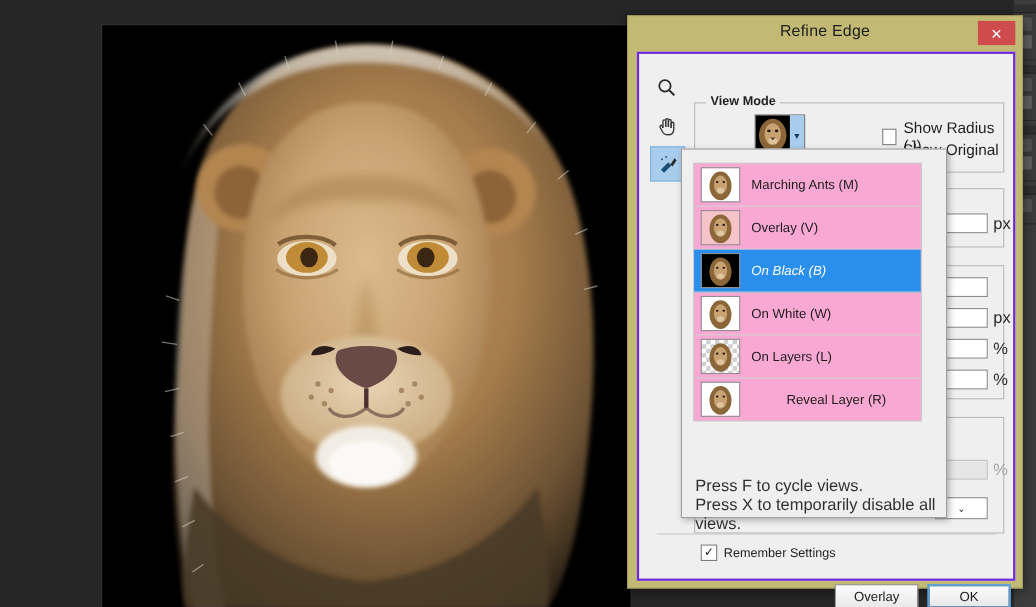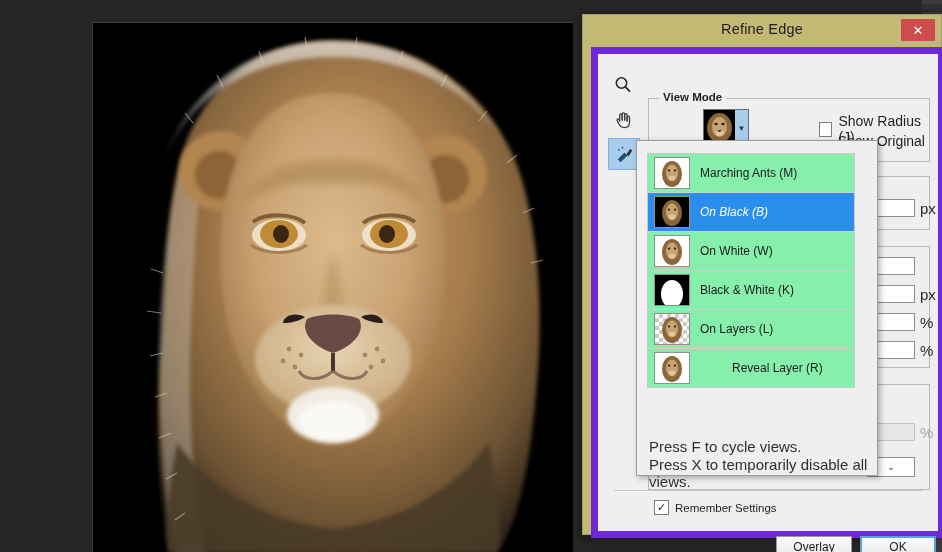--- a/index.html
+++ b/index.html
@@ -52,21 +52,21 @@
     margin: 4px auto;
     background: #5a5a5a;
     border-radius: 2px;
     opacity: .75;
   }
   #right-panel .panel-icon.alt { background: #6e6e6e; border-radius: 1px; }
 
   
   #refine-edge-dialog {
     position: absolute;
-    left: 582px; top: 14px;
+    left: 570px; top: 14px;
     width: 358px; height: 519px;
     background: #c2b974;
     border: 1px solid #a79f5f;
     box-shadow: 0 2px 10px rgba(0,0,0,.55);
   }
   #dialog-titlebar {
     position: relative;
     height: 30px;
     background: #c2b974;
   }
@@ -88,21 +88,21 @@
     font-size: 13px;
     line-height: 22px;
     text-align: center;
     cursor: pointer;
   }
   #dialog-body {
     position: absolute;
     left: 8px; top: 32px;
     width: 340px; height: 477px;
     background: #efefef;
-    border: 7px solid #6d28d9;
+    border: 2px solid #6d28d9;
   }
 
   
   #tool-strip {
     position: absolute;
     left: 10px; top: 16px;
     width: 34px;
   }
   .tool-btn {
     width: 30px; height: 30px;
@@ -218,21 +218,21 @@
     background: #efefef;
     border: 1px solid #9d9d9d;
     box-shadow: 2px 2px 6px rgba(0,0,0,.3);
     z-index: 40;
   }
   #view-dropdown-list {
     position: absolute;
     left: 10px; top: 12px;
     width: 206px;
     border: 1px solid #c9c9c9;
-    background: #86efac;
+    background: #f9a8d4;
   }
   .dd-item {
     display: flex; align-items: center;
     height: 38px;
     border-bottom: 1px solid #cfcfcf;
     padding-left: 6px;
     cursor: pointer;
   }
   .dd-item:last-child { border-bottom: none; gap: 32px; }
   .dd-item.selected { background: #2a8fec; font-style: italic; }
@@ -573,20 +573,33 @@
                 <ellipse cx="17" cy="16" rx="10" ry="13" fill="#8a6639"></ellipse>
                 <ellipse cx="17" cy="15" rx="6" ry="8.5" fill="#c9a274"></ellipse>
                 <ellipse cx="14" cy="12.5" rx="1.2" ry="1" fill="#2c1c0e"></ellipse>
                 <ellipse cx="20" cy="12.5" rx="1.2" ry="1" fill="#2c1c0e"></ellipse>
                 <ellipse cx="17" cy="20" rx="3.2" ry="2.4" fill="#e0c69f"></ellipse>
               </svg>
             </span>
             <span class="dd-text">Marching Ants (M)</span>
           </div>
 
+          <div class="dd-item">
+            <span class="dd-thumb">
+              <span class="lion-thumb t-bg-pink"></span>
+              <svg viewBox="0 0 34 30" width="34" height="30" style="position:absolute;inset:0">
+                <ellipse cx="17" cy="16" rx="10" ry="13" fill="#8a6639"></ellipse>
+                <ellipse cx="17" cy="15" rx="6" ry="8.5" fill="#c9a274"></ellipse>
+                <ellipse cx="14" cy="12.5" rx="1.2" ry="1" fill="#2c1c0e"></ellipse>
+                <ellipse cx="20" cy="12.5" rx="1.2" ry="1" fill="#2c1c0e"></ellipse>
+                <ellipse cx="17" cy="20" rx="3.2" ry="2.4" fill="#e0c69f"></ellipse>
+              </svg>
+            </span>
+            <span class="dd-text">Overlay (V)</span>
+          </div>
 
           <div class="dd-item selected">
             <span class="dd-thumb">
               <span class="lion-thumb t-bg-black"></span>
               <svg viewBox="0 0 34 30" width="34" height="30" style="position:absolute;inset:0">
                 <ellipse cx="17" cy="16" rx="10" ry="13" fill="#8a6639"></ellipse>
                 <ellipse cx="17" cy="15" rx="6" ry="8.5" fill="#c9a274"></ellipse>
                 <ellipse cx="14" cy="12.5" rx="1.2" ry="1" fill="#2c1c0e"></ellipse>
                 <ellipse cx="20" cy="12.5" rx="1.2" ry="1" fill="#2c1c0e"></ellipse>
                 <ellipse cx="17" cy="20" rx="3.2" ry="2.4" fill="#e0c69f"></ellipse>
@@ -602,29 +615,20 @@
                 <ellipse cx="17" cy="16" rx="10" ry="13" fill="#8a6639"></ellipse>
                 <ellipse cx="17" cy="15" rx="6" ry="8.5" fill="#c9a274"></ellipse>
                 <ellipse cx="14" cy="12.5" rx="1.2" ry="1" fill="#2c1c0e"></ellipse>
                 <ellipse cx="20" cy="12.5" rx="1.2" ry="1" fill="#2c1c0e"></ellipse>
                 <ellipse cx="17" cy="20" rx="3.2" ry="2.4" fill="#e0c69f"></ellipse>
               </svg>
             </span>
             <span class="dd-text">On White (W)</span>
           </div>
 
-          <div class="dd-item">
-            <span class="dd-thumb">
-              <span class="lion-thumb t-mask-white"></span>
-              <svg viewBox="0 0 34 30" width="34" height="30" style="position:absolute;inset:0">
-                <ellipse cx="17" cy="19" rx="11" ry="14" fill="#ffffff"></ellipse>
-              </svg>
-            </span>
-            <span class="dd-text">Black &amp; White (K)</span>
-          </div>
 
           <div class="dd-item">
             <span class="dd-thumb">
               <span class="lion-thumb t-bg-checker"></span>
               <svg viewBox="0 0 34 30" width="34" height="30" style="position:absolute;inset:0">
                 <ellipse cx="17" cy="16" rx="10" ry="13" fill="#8a6639"></ellipse>
                 <ellipse cx="17" cy="15" rx="6" ry="8.5" fill="#c9a274"></ellipse>
                 <ellipse cx="14" cy="12.5" rx="1.2" ry="1" fill="#2c1c0e"></ellipse>
                 <ellipse cx="20" cy="12.5" rx="1.2" ry="1" fill="#2c1c0e"></ellipse>
                 <ellipse cx="17" cy="20" rx="3.2" ry="2.4" fill="#e0c69f"></ellipse>

